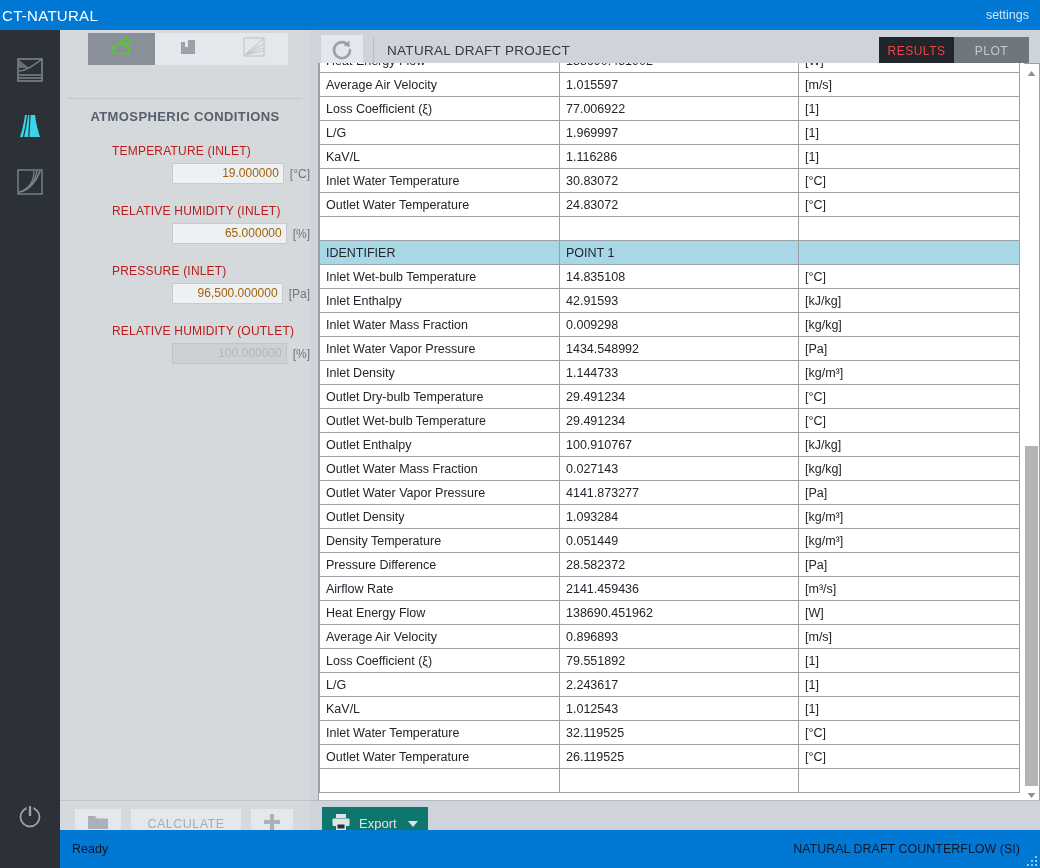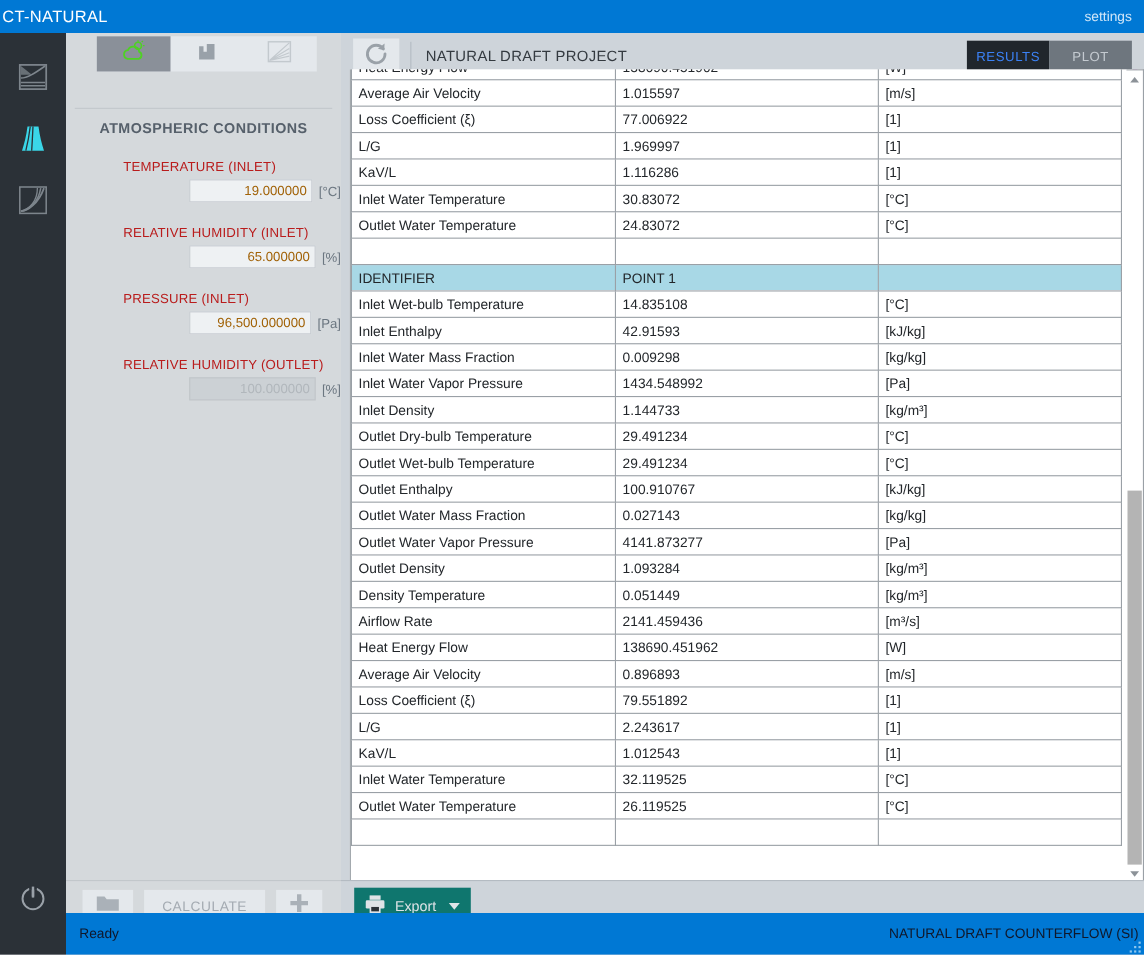--- a/index.html
+++ b/index.html
@@ -111,21 +111,21 @@
   }
   .head-sep { width: 1px; height: 26px; background: #b4bbc2; margin-left: 10px; }
   .project-title {
     margin-left: 13px; font-size: 13.5px; color: #343a40; letter-spacing: .3px;
   }
   .view-tabs { margin-left: auto; margin-right: 11px; display: flex; }
   .vtab {
     width: 75px; height: 28px; display:flex; align-items:center; justify-content:center;
     font-size: 12px; letter-spacing: .5px;
   }
-  .vtab.active { background: #20262c; color: #3b82f6; margin-left: 16px; }
+  .vtab.active { background: #20262c; color: #ef4444; margin-left: 16px; }
   .vtab.inactive { background: #6e767e; color: #c4cad0; }
 
   
   .table-wrap {
     position: absolute; left: 8px; top: 33px; width: 716px; height: 762px;
     background: #ffffff; overflow: hidden;
     border-left: 1px solid #9aa0a6; border-right: 4px solid #a21caf;
   }
   .tbl { width: 700px; border-collapse: collapse; table-layout: fixed;
          position: relative; top: -15px; }
@@ -173,21 +173,21 @@
     border-left: 5px solid transparent; border-right: 5px solid transparent;
     border-top: 6px solid #dfe3e7;
   }
 
   
   .statusbar {
     position: absolute; left: 60px; bottom: 0; width: 980px; height: 38px;
     background: #0078d4; color: #0f172a; display: flex; align-items: center;
   }
   .status-left { margin-left: 12px; font-size: 12.5px; }
-  .status-right { margin-left: auto; margin-right: 5px; font-size: 12.5px; }
+  .status-right { margin-left: auto; margin-right: 20px; font-size: 12.5px; }
   .grip { position: absolute; right: 3px; bottom: 2px; width: 12px; height: 12px; }
   .grip i { position:absolute; width:2px; height:2px; background:#8fc7ee; }
 </style>
 </head>
 <body>
 
 <div class="app">
 
   <div class="titlebar">
     <div class="app-title">CT-NATURAL</div>
@@ -463,20 +463,25 @@
               <td>Outlet Density</td>
               <td>1.093284</td>
               <td>[kg/m³]</td>
             </tr>
             <tr>
               <td>Density Temperature</td>
               <td>0.051449</td>
               <td>[kg/m³]</td>
             </tr>
             <tr>
+              <td>Pressure Difference</td>
+              <td>28.582372</td>
+              <td>[Pa]</td>
+            </tr>
+            <tr>
               <td>Airflow Rate</td>
               <td>2141.459436</td>
               <td>[m³/s]</td>
             </tr>
             <tr>
               <td>Heat Energy Flow</td>
               <td>138690.451962</td>
               <td>[W]</td>
             </tr>
             <tr>

